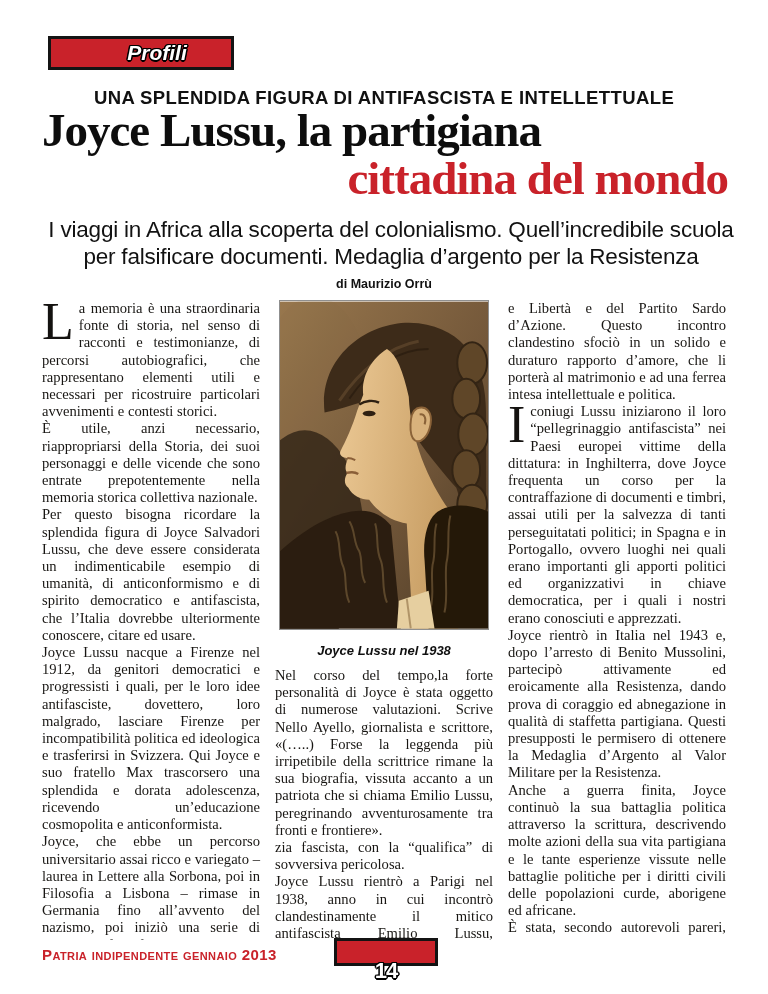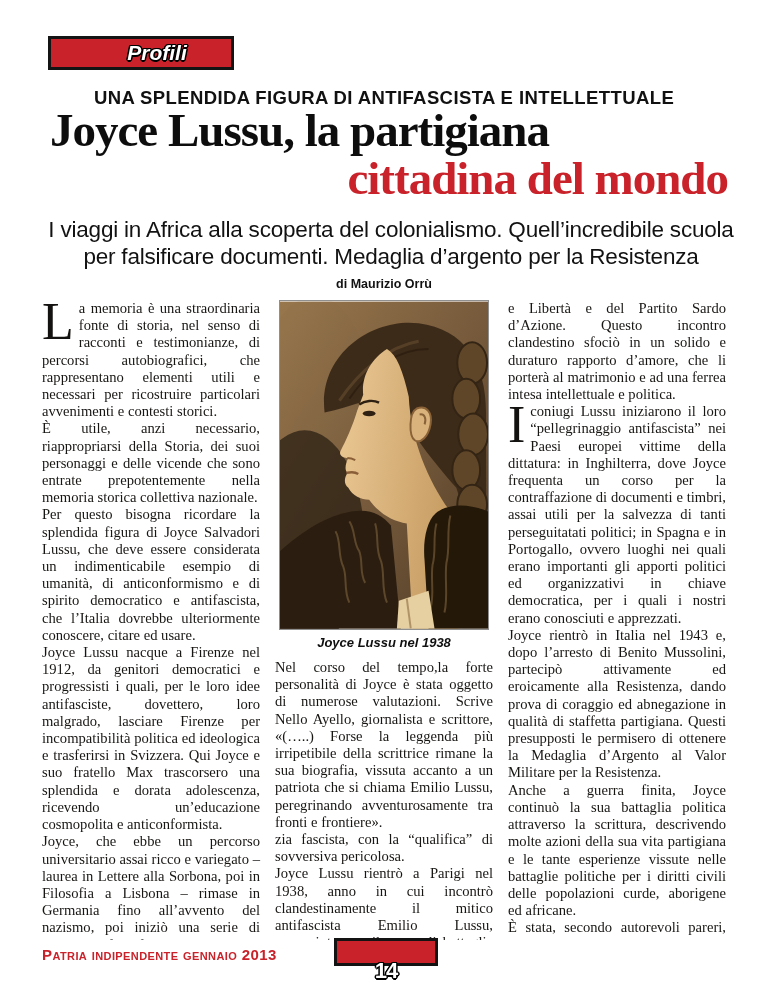--- a/index.html
+++ b/index.html
@@ -21,21 +21,21 @@
     text-shadow:-1.5px 0 #000, 1.5px 0 #000, 0 -1.5px #000, 0 1.5px #000,
                 -1px -1px #000, 1px 1px #000, -1px 1px #000, 1px -1px #000;
     margin-left:32px;
   }
   .kicker {
     position:absolute; top:87px; left:0; right:0; text-align:center;
     font-family:"Liberation Sans", sans-serif; font-weight:bold;
     font-size:18.5px; letter-spacing:.4px; color:#111;
   }
   .title1 {
-    position:absolute; top:105px; left:50px;
+    position:absolute; top:105px; left:42px;
     font-family:"Liberation Serif", serif; font-weight:bold;
     font-size:47px; letter-spacing:-1px; color:#0d0d0d; line-height:50px;
   }
   .title2 {
     position:absolute; top:153px; right:40px;
     font-family:"Liberation Serif", serif; font-weight:bold;
     font-size:47px; letter-spacing:-1px; color:var(--accent); line-height:50px;margin-left:16px;
   }
   .deck {
     position:absolute; top:216px; left:40px; right:26px; text-align:center;
@@ -58,21 +58,21 @@
     text-align:justify; color:#181613; hyphens:auto; -webkit-hyphens:auto;
   }
   .dropcap {
     float:left; font-family:"Liberation Serif", serif;
     font-size:52px; line-height:40px; padding:2px 5px 0 0; color:#141210;
   }
   figure { margin:0; text-align:center; }
   .photo-frame { display:block; margin:0 auto; border:1px solid #8f8f8f; }
   figcaption {
     font-family:"Liberation Sans", sans-serif; font-weight:bold; font-style:italic;
-    font-size:13px; color:#101010; margin:5px 0 9px 0;
+    font-size:13px; color:#101010; margin:13px 0 9px 0;
   }
   
   .footer-credit {
     position:absolute; left:42px; top:946px;
     font-family:"Liberation Sans", sans-serif; font-weight:bold;
     font-variant:small-caps; font-size:15px; letter-spacing:.4px;
     color:var(--accent);
   }
   .page-number-box {
     position:absolute; left:334px; top:938px; width:104px; height:28px;

